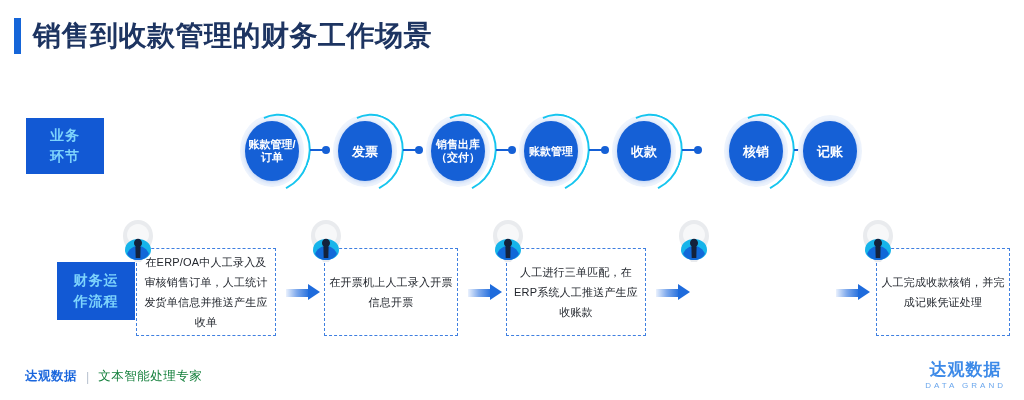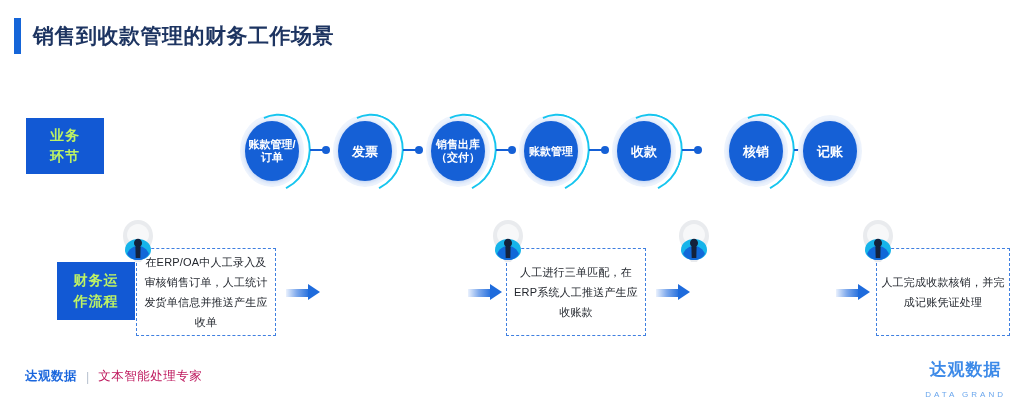--- a/index.html
+++ b/index.html
@@ -24,32 +24,32 @@
     align-items: center;
     height: 40px;
   }
   .title-bar {
     width: 7px;
     height: 36px;
     background: #1565d8;
     margin-right: 12px;
   }
   .title-text {
-    font-size: 21px;
+    font-size: 28px;
     font-weight: bold;
     color: #1d3461;
     letter-spacing: 0.5px;
     white-space: nowrap;
   }
 
   
   .row-label {
     position: absolute;
     background: #1259d4;
-    color: #bef264;
+    color: #7dd3fc;
     font-size: 14px;
     font-weight: bold;
     line-height: 21px;
     text-align: center;
     display: flex;
     flex-direction: column;
     align-items: center;
     justify-content: center;
     letter-spacing: 1px;
   }
@@ -229,42 +229,42 @@
   .footer-left .brand {
     color: #1a66dd;
     font-weight: bold;
     letter-spacing: 0.5px;
   }
   .footer-left .sep {
     color: #b9c3d0;
     margin: 0 9px;
   }
   .footer-left .tag {
-    color: #be185d;
+    color: #15803d;
     letter-spacing: 0.5px;
   }
   .footer-logo {
     position: absolute;
     right: 18px;
     top: 360px;
     text-align: center;
   }
   .footer-logo .logo-cn {
     color: #3d8ae8;
     font-size: 17px;
     font-weight: bold;
     letter-spacing: 1px;
     line-height: 19px;
   }
   .footer-logo .logo-en {
     color: #6aa6ed;
     font-size: 8px;
     letter-spacing: 3px;
     line-height: 12px;
-    margin-top: 10px;
+    margin-top: 1px;
   }
 </style>
 </head>
 <body>
 
 <div class="title-row">
   <div class="title-bar"></div>
   <div class="title-text">销售到收款管理的财务工作场景</div>
 </div>
 
@@ -345,20 +345,33 @@
         <path d="M18 6 C24 6 29 11 29 17 C29 22 25 26 18 26 C11 26 7 22 7 17 C7 11 12 6 18 6 Z" fill="#f7f8f9"></path>
         <path d="M5 32 C5 25 11 21 18 21 C25 21 31 25 31 32 C31 38 25 42 18 42 C11 42 5 38 5 32 Z" fill="#16b4ea"></path>
         <path d="M7 36 C9 31 13 28 18 28 C23 28 27 31 29 36 C26 40 23 42 18 42 C13 42 10 40 7 36 Z" fill="#1168d8"></path>
         <ellipse cx="18" cy="25" rx="4" ry="4.3" fill="#14223c"></ellipse>
         <path d="M15.4 29 C15.4 28 16.5 27.4 18 27.4 C19.5 27.4 20.6 28 20.6 29 L20.3 40 L15.7 40 Z" fill="#14223c"></path>
       </svg>
     </div>
     <div class="flow-arrow" style="left: 286px;">
       <div class="shaft"></div>
       <div class="head"></div>
+    </div>
+    <div class="flow-item" style="left: 324px; width: 134px;">
+      <div class="flow-box" style="width: 134px;">
+        <p>在开票机上人工录入开票信息开票</p>
+      </div>
+      <svg viewBox="0 0 36 58" width="36" height="58" class="person-icon">
+        <path d="M18 2 C27 2 33 9 33 18 C33 28 25 34 21 44 L15 44 C11 34 3 28 3 18 C3 9 9 2 18 2 Z" fill="#e9ebee"></path>
+        <path d="M18 6 C24 6 29 11 29 17 C29 22 25 26 18 26 C11 26 7 22 7 17 C7 11 12 6 18 6 Z" fill="#f7f8f9"></path>
+        <path d="M5 32 C5 25 11 21 18 21 C25 21 31 25 31 32 C31 38 25 42 18 42 C11 42 5 38 5 32 Z" fill="#16b4ea"></path>
+        <path d="M7 36 C9 31 13 28 18 28 C23 28 27 31 29 36 C26 40 23 42 18 42 C13 42 10 40 7 36 Z" fill="#1168d8"></path>
+        <ellipse cx="18" cy="25" rx="4" ry="4.3" fill="#14223c"></ellipse>
+        <path d="M15.4 29 C15.4 28 16.5 27.4 18 27.4 C19.5 27.4 20.6 28 20.6 29 L20.3 40 L15.7 40 Z" fill="#14223c"></path>
+      </svg>
     </div>
     <div class="flow-arrow" style="left: 468px;">
       <div class="shaft"></div>
       <div class="head"></div>
     </div>
     <div class="flow-item" style="left: 506px; width: 140px;">
       <div class="flow-box" style="width: 140px;">
         <p>人工进行三单匹配，在ERP系统人工推送产生应收账款</p>
       </div>
       <svg viewBox="0 0 36 58" width="36" height="58" class="person-icon">

